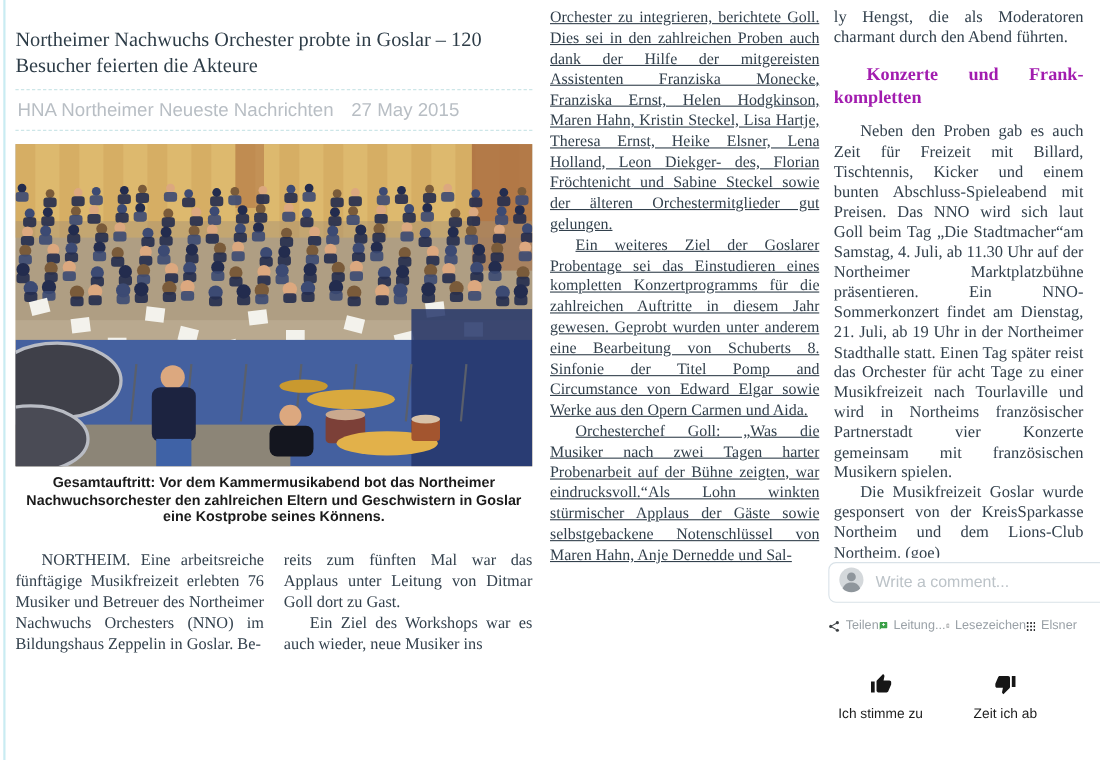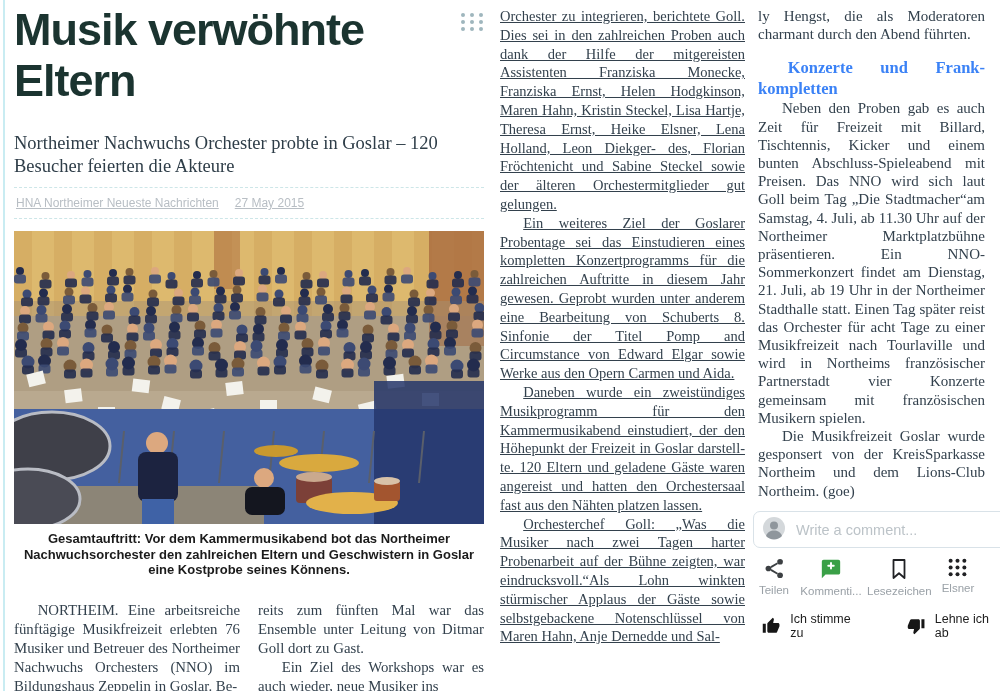--- a/index.html
+++ b/index.html
@@ -9,83 +9,67 @@
 
   
   .left-block{position:absolute;left:14px;top:0;width:470px;}
   .title-row{position:relative;}
   .headline{margin:4px 0 0;font-family:"Liberation Sans",sans-serif;font-weight:bold;
             font-size:45px;line-height:51px;letter-spacing:-1px;color:#1b3430;}
   .grid-icon{position:absolute;right:0;top:8px;cursor:pointer;}
   .subtitle{margin:26px 0 0;font-family:"Liberation Serif",serif;font-weight:400;
             font-size:18.5px;line-height:23px;color:#2e3d48;}
   .byline{margin-top:9px;border-top:1px dashed #cde6e8;border-bottom:1px dashed #cde6e8;
-          padding:8px 2px;font-size:12px;color:#b8bec4;text-decoration:underline;}
+          padding:8px 2px;font-size:17px;color:#b8bec4;}
   .byline .date{margin-left:16px;}
   .photo{margin-top:12px;width:470px;height:293px;overflow:hidden;background:#b9a98f;}
   .photo svg{display:block;}
   .caption{margin:7px 2px 0;font-size:13px;line-height:15.5px;font-weight:bold;
            text-align:center;color:#1b1b1b;}
   .twocol{margin-top:23px;display:flex;gap:18px;}
   .twocol .col{width:226px;}
 
   
   .para{font-family:"Liberation Serif",serif;font-size:14.8px;line-height:19px;
         color:#33414d;text-align:justify;margin:0;}
   .indent{text-indent:1.6em;}
 
   .mid-col{position:absolute;left:500px;top:7px;width:245px;height:684px;overflow:hidden;}
   .mid-col .para{font-size:14.5px;line-height:18.8px;text-decoration:underline;}
 
   .right-col{position:absolute;left:758px;top:7px;width:227px;height:500px;overflow:hidden;}
   .right-col .para{font-size:15px;line-height:18.2px;}
-  .sec-heading{margin:14px 0 0;font-family:"Liberation Serif",serif;font-weight:bold;
-               font-size:16.5px;line-height:21px;color:#3b82f6;}
+  .sec-heading{margin:14px 0 12px;font-family:"Liberation Serif",serif;font-weight:bold;
+               font-size:16.5px;line-height:21px;color:#a21caf;}
   .h-line1{text-align:justify;text-align-last:justify;text-indent:1.8em;}
 
   
   .comment-box{position:absolute;left:753px;top:511px;width:260px;height:37px;
                border:1px solid #d9e2e8;border-radius:7px;display:flex;align-items:center;
                padding:0 8px;box-sizing:border-box;background:#fff;}
   .comment-input{border:0;outline:0;flex:1;min-width:0;margin-left:8px;font-size:14.5px;
                  font-family:"Liberation Sans",sans-serif;color:#555;background:transparent;}
   .comment-input::placeholder{color:#bcc3c8;}
 
   .actions{position:absolute;left:753px;top:558px;width:226px;display:flex;
            justify-content:space-between;}
-  .action{display:flex;flex-direction:column;align-items:center;gap:5px;cursor:pointer;min-width:42px;}
+  .action{display:flex;align-items:center;gap:5px;cursor:pointer;min-width:42px;}
   .action .alabel{font-size:11.5px;color:#9aa1a7;white-space:nowrap;}
 
   .votes{position:absolute;left:762px;top:612px;display:flex;gap:46px;align-items:center;}
-  .vote{display:flex;align-items:center;gap:10px;cursor:pointer;}
+  .vote{display:flex;align-items:center;gap:10px;cursor:pointer;flex-direction:column;}
   .vote .vlabel{font-size:12.5px;color:#1d1d1d;}
 </style>
 </head>
 <body>
 
 <div class="page">
   <div class="accent-line"></div>
 
   <div class="left-block">
-    <div class="title-row">
-      <h1 class="headline">Musik verwöhnte Eltern</h1>
-      <svg class="grid-icon" width="24" height="20" viewBox="0 0 24 20">
-        <g fill="#9fb6bd">
-          <circle cx="3" cy="3" r="2"></circle>
-            <circle cx="12" cy="3" r="2"></circle>
-            <circle cx="21" cy="3" r="2"></circle>
-          <circle cx="3" cy="10" r="2"></circle>
-            <circle cx="12" cy="10" r="2"></circle>
-            <circle cx="21" cy="10" r="2"></circle>
-          <circle cx="3" cy="17" r="2"></circle>
-            <circle cx="12" cy="17" r="2"></circle>
-            <circle cx="21" cy="17" r="2"></circle>
-        </g>
-      </svg>
-    </div>
     <h2 class="subtitle">Northeimer Nachwuchs Orchester probte in Goslar – 120 Besucher feierten die Akteure</h2>
     <div class="byline">
       <span>HNA Northeimer Neueste Nachrichten</span><span class="date">27 May 2015</span>
     </div>
     <div class="photo">
       <svg id="photoSvg" width="470" height="293" viewBox="0 0 470 293">
           <rect x="0" y="0" width="470" height="85" fill="#ddb96e"></rect>
           <rect x="0" y="0" width="18" height="85" fill="#c89c54" opacity="0.35"></rect>
           <rect x="40" y="0" width="18" height="85" fill="#c89c54" opacity="0.35"></rect>
           <rect x="80" y="0" width="18" height="85" fill="#c89c54" opacity="0.35"></rect>
@@ -405,30 +389,29 @@
           <rect x="360" y="250" width="26" height="20" rx="3" fill="#a3552f"></rect>
           <ellipse cx="373" cy="250" rx="13" ry="4" fill="#d8c2a8"></ellipse>
         </svg>
     </div>
     <p class="caption">Gesamtauftritt: Vor dem Kammermusikabend bot das Northeimer Nachwuchsorchester den zahlreichen Eltern und Geschwistern in Goslar eine Kostprobe seines Könnens.</p>
     <div class="twocol">
       <div class="col">
         <p class="para indent">NORTHEIM. Eine arbeitsreiche fünftägige Musikfreizeit erlebten 76 Musiker und Betreuer des Northeimer Nachwuchs Orchesters (NNO) im Bildungshaus Zeppelin in Goslar. Be-</p>
       </div>
       <div class="col">
-        <p class="para">reits zum fünften Mal war das Ensemble unter Leitung von Ditmar Goll dort zu Gast.</p>
+        <p class="para">reits zum fünften Mal war das Applaus unter Leitung von Ditmar Goll dort zu Gast.</p>
         <p class="para indent">Ein Ziel des Workshops war es auch wieder, neue Musiker ins</p>
       </div>
     </div>
   </div>
 
   <div class="mid-col">
     <p class="para">Orchester zu integrieren, berichtete Goll. Dies sei in den zahlreichen Proben auch dank der Hilfe der mitgereisten Assistenten Franziska Monecke, Franziska Ernst, Helen Hodgkinson, Maren Hahn, Kristin Steckel, Lisa Hartje, Theresa Ernst, Heike Elsner, Lena Holland, Leon Diekger- des, Florian Fröchtenicht und Sabine Steckel sowie der älteren Orchestermitglieder gut gelungen.</p>
     <p class="para indent">Ein weiteres Ziel der Goslarer Probentage sei das Einstudieren eines kompletten Konzertprogramms für die zahlreichen Auftritte in diesem Jahr gewesen. Geprobt wurden unter anderem eine Bearbeitung von Schuberts 8. Sinfonie der Titel Pomp and Circumstance von Edward Elgar sowie Werke aus den Opern Carmen und Aida.</p>
-    <p class="para indent">Daneben wurde ein zweistündiges Musikprogramm für den Kammermusikabend einstudiert, der den Höhepunkt der Freizeit in Goslar darstell- te. 120 Eltern und geladene Gäste waren angereist und hatten den Orchestersaal fast aus den Nähten platzen lassen.</p>
     <p class="para indent">Orchesterchef Goll: „Was die Musiker nach zwei Tagen harter Probenarbeit auf der Bühne zeigten, war eindrucksvoll.“Als Lohn winkten stürmischer Applaus der Gäste sowie selbstgebackene Notenschlüssel von Maren Hahn, Anje Dernedde und Sal-</p>
   </div>
 
   <div class="right-col">
     <p class="para">ly Hengst, die als Moderatoren charmant durch den Abend führten.</p>
     <div class="sec-heading">
       <div class="h-line1">Konzerte und Frank-</div>
       <div class="h-line2">kompletten</div>
     </div>
     <p class="para indent">Neben den Proben gab es auch Zeit für Freizeit mit Billard, Tischtennis, Kicker und einem bunten Abschluss-Spieleabend mit Preisen. Das NNO wird sich laut Goll beim Tag „Die Stadtmacher“am Samstag, 4. Juli, ab 11.30 Uhr auf der Northeimer Marktplatzbühne präsentieren. Ein NNO-Sommerkonzert findet am Dienstag, 21. Juli, ab 19 Uhr in der Northeimer Stadthalle statt. Einen Tag später reist das Orchester für acht Tage zu einer Musikfreizeit nach Tourlaville und wird in Northeims französischer Partnerstadt vier Konzerte gemeinsam mit französischen Musikern spielen.</p>
@@ -456,21 +439,21 @@
         </g>
         <path d="M6.6 8.7l6.3-3.7M6.6 11.3l6.3 3.7" stroke="#3c4043" stroke-width="1.7" fill="none"></path>
       </svg>
       <span class="alabel">Teilen</span>
     </div>
     <div class="action">
       <svg width="22" height="22" viewBox="0 0 24 24">
         <path d="M20 2H4c-1.1 0-2 .9-2 2v18l4-4h14c1.1 0 2-.9 2-2V4c0-1.1-.9-2-2-2z" fill="#3aa047"></path>
         <path d="M12 5.5v6M9 8.5h6" stroke="#ffffff" stroke-width="2.1" stroke-linecap="round"></path>
       </svg>
-      <span class="alabel">Kommenti...</span>
+      <span class="alabel">Leitung...</span>
     </div>
     <div class="action">
       <svg width="20" height="22" viewBox="0 0 20 22">
         <path d="M4.5 2h11v18l-5.5-4.8L4.5 20z" fill="none" stroke="#202124" stroke-width="1.8" stroke-linejoin="round"></path>
       </svg>
       <span class="alabel">Lesezeichen</span>
     </div>
     <div class="action">
       <svg width="19" height="19" viewBox="0 0 18 18">
         <g fill="#202124">
@@ -493,16 +476,16 @@
     <div class="vote">
       <svg width="20" height="20" viewBox="0 0 24 24">
         <path fill="#161616" d="M1 21h4V9H1v12zm22-11c0-1.1-.9-2-2-2h-6.31l.95-4.57.03-.32c0-.41-.17-.79-.44-1.06L14.17 1 7.59 7.59C7.22 7.95 7 8.45 7 9v10c0 1.1.9 2 2 2h9c.83 0 1.54-.5 1.84-1.22l3.02-7.05c.09-.23.14-.47.14-.73v-2z"></path>
       </svg>
       <span class="vlabel">Ich stimme zu</span>
     </div>
     <div class="vote">
       <svg width="20" height="20" viewBox="0 0 24 24">
         <path fill="#161616" d="M15 3H6c-.83 0-1.54.5-1.84 1.22l-3.02 7.05c-.09.23-.14.47-.14.73v2c0 1.1.9 2 2 2h6.31l-.95 4.57-.03.32c0 .41.17.79.44 1.06L9.83 23l6.59-6.59c.36-.36.58-.86.58-1.41V5c0-1.1-.9-2-2-2zm4 0v12h4V3h-4z"></path>
       </svg>
-      <span class="vlabel">Lehne ich ab</span>
+      <span class="vlabel">Zeit ich ab</span>
     </div>
   </div>
 </div>
 
 </body></html>

